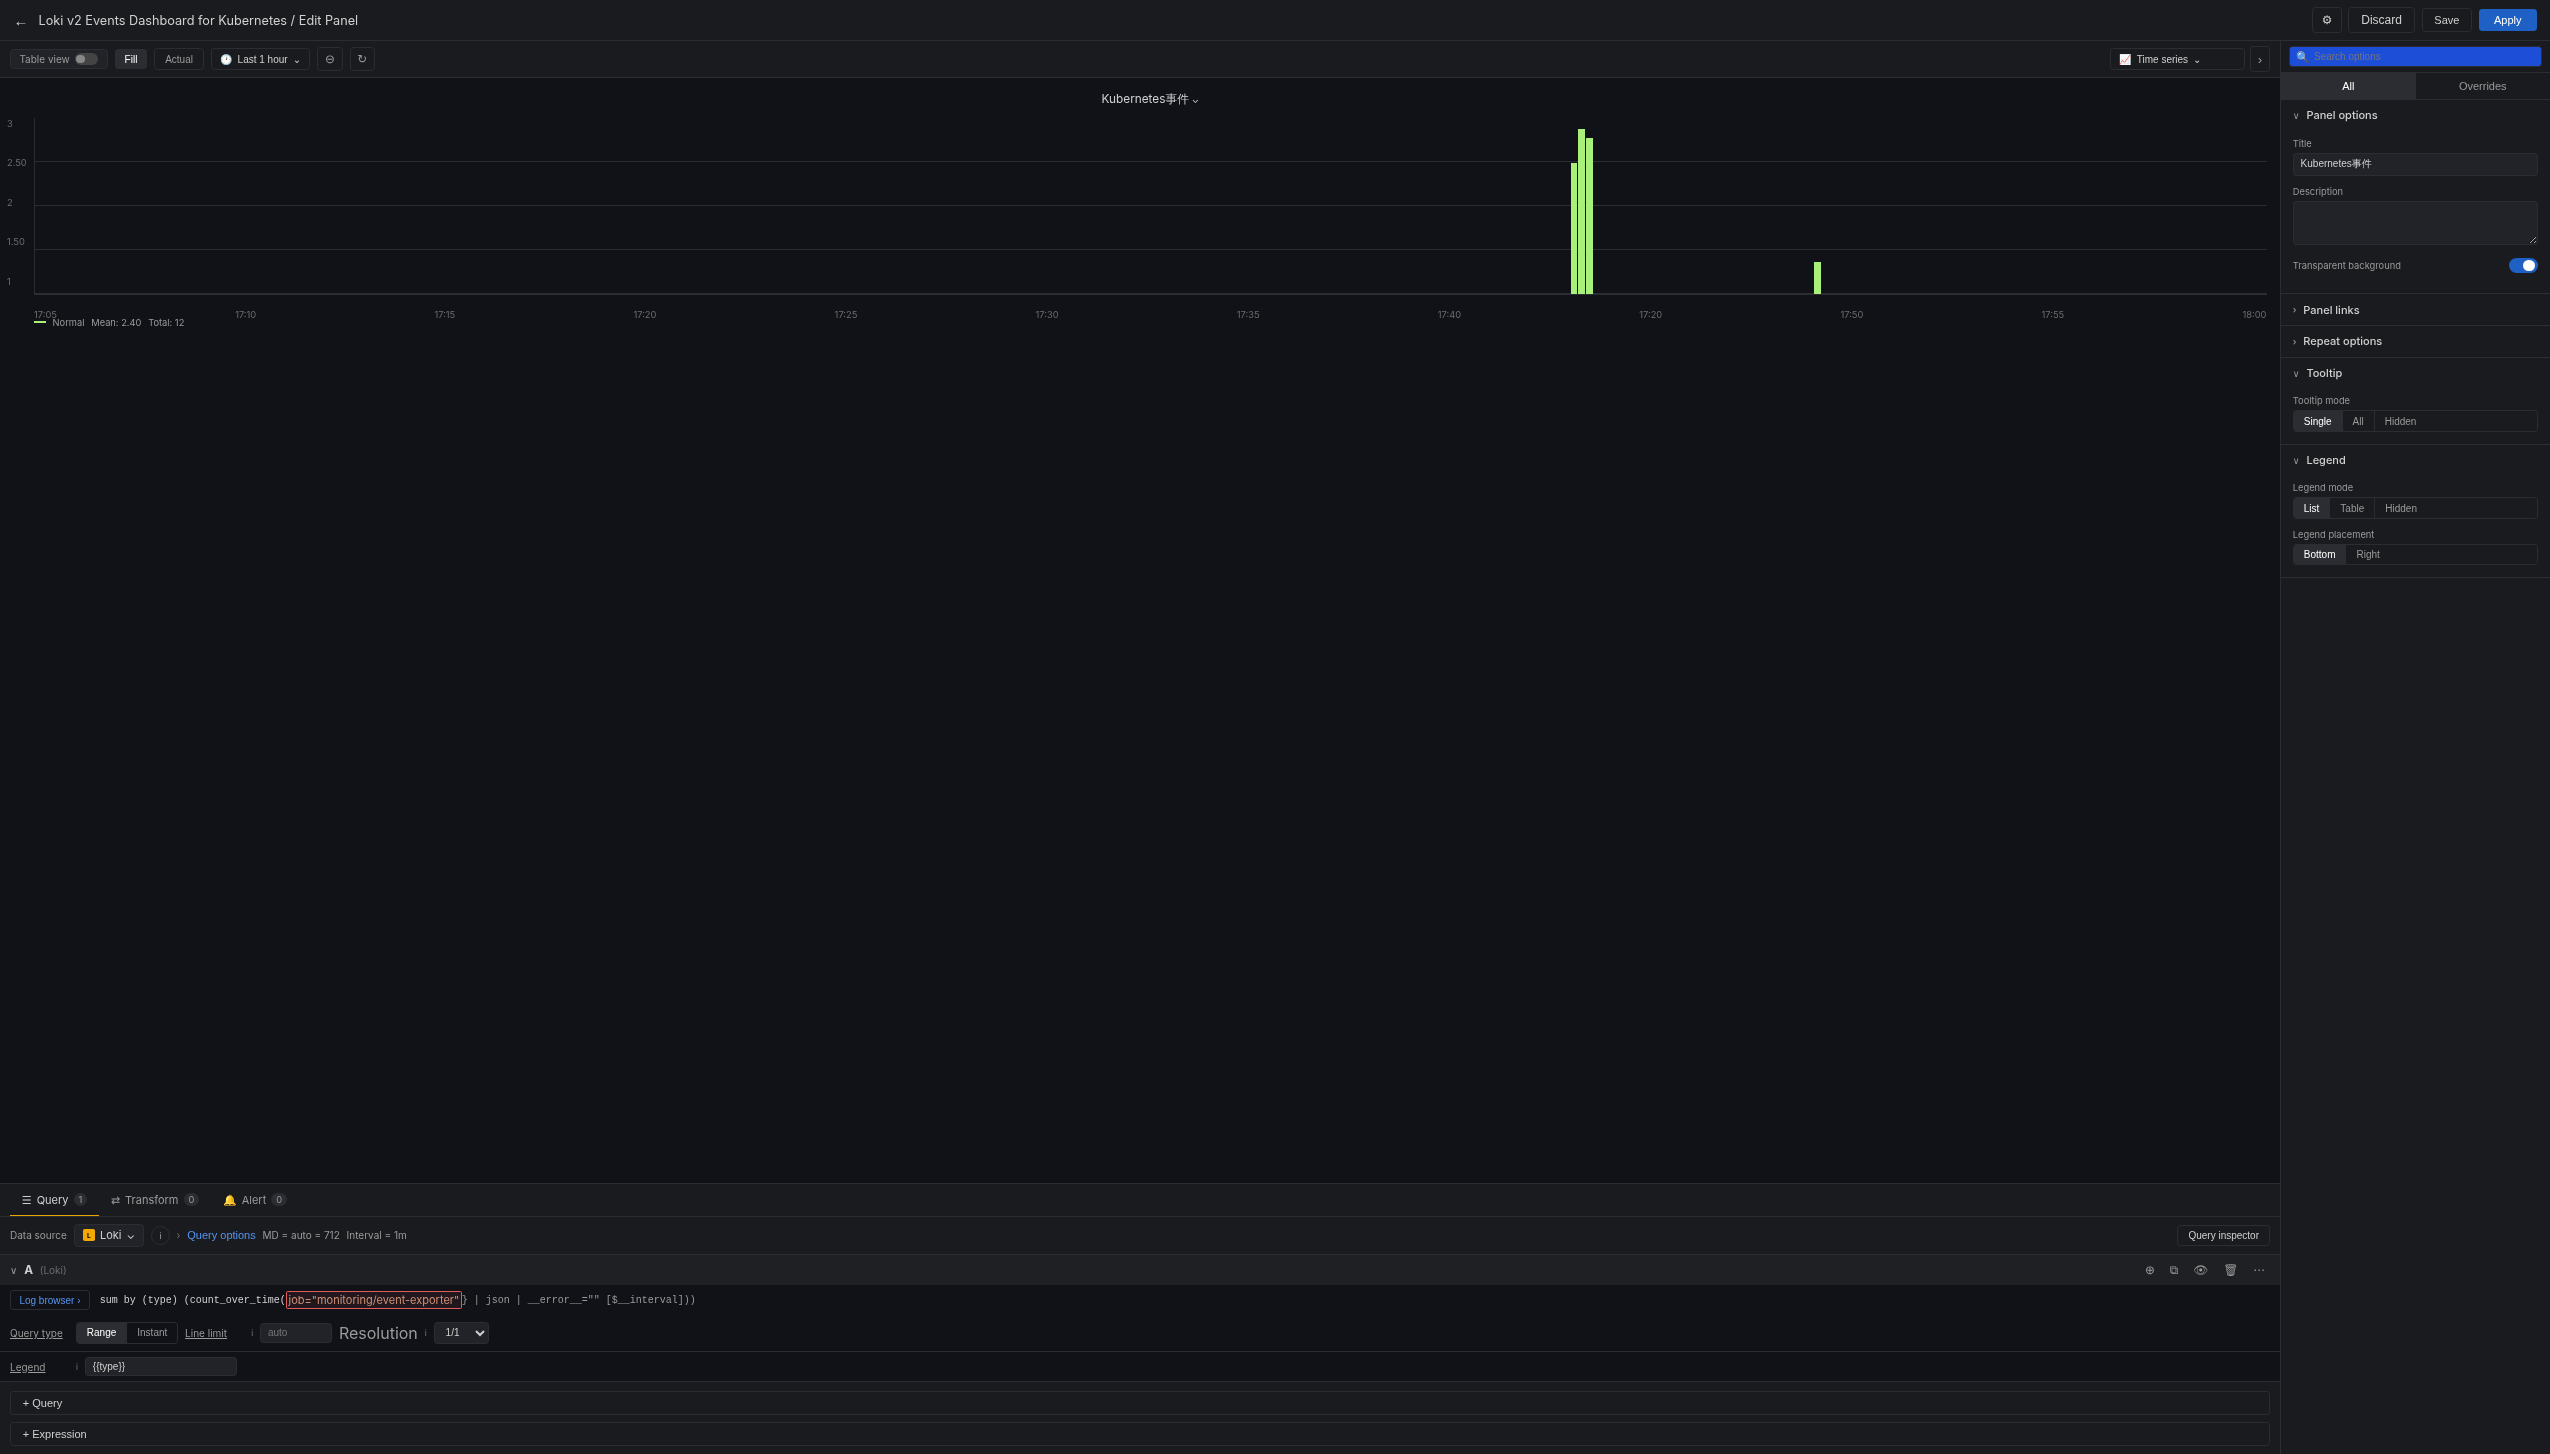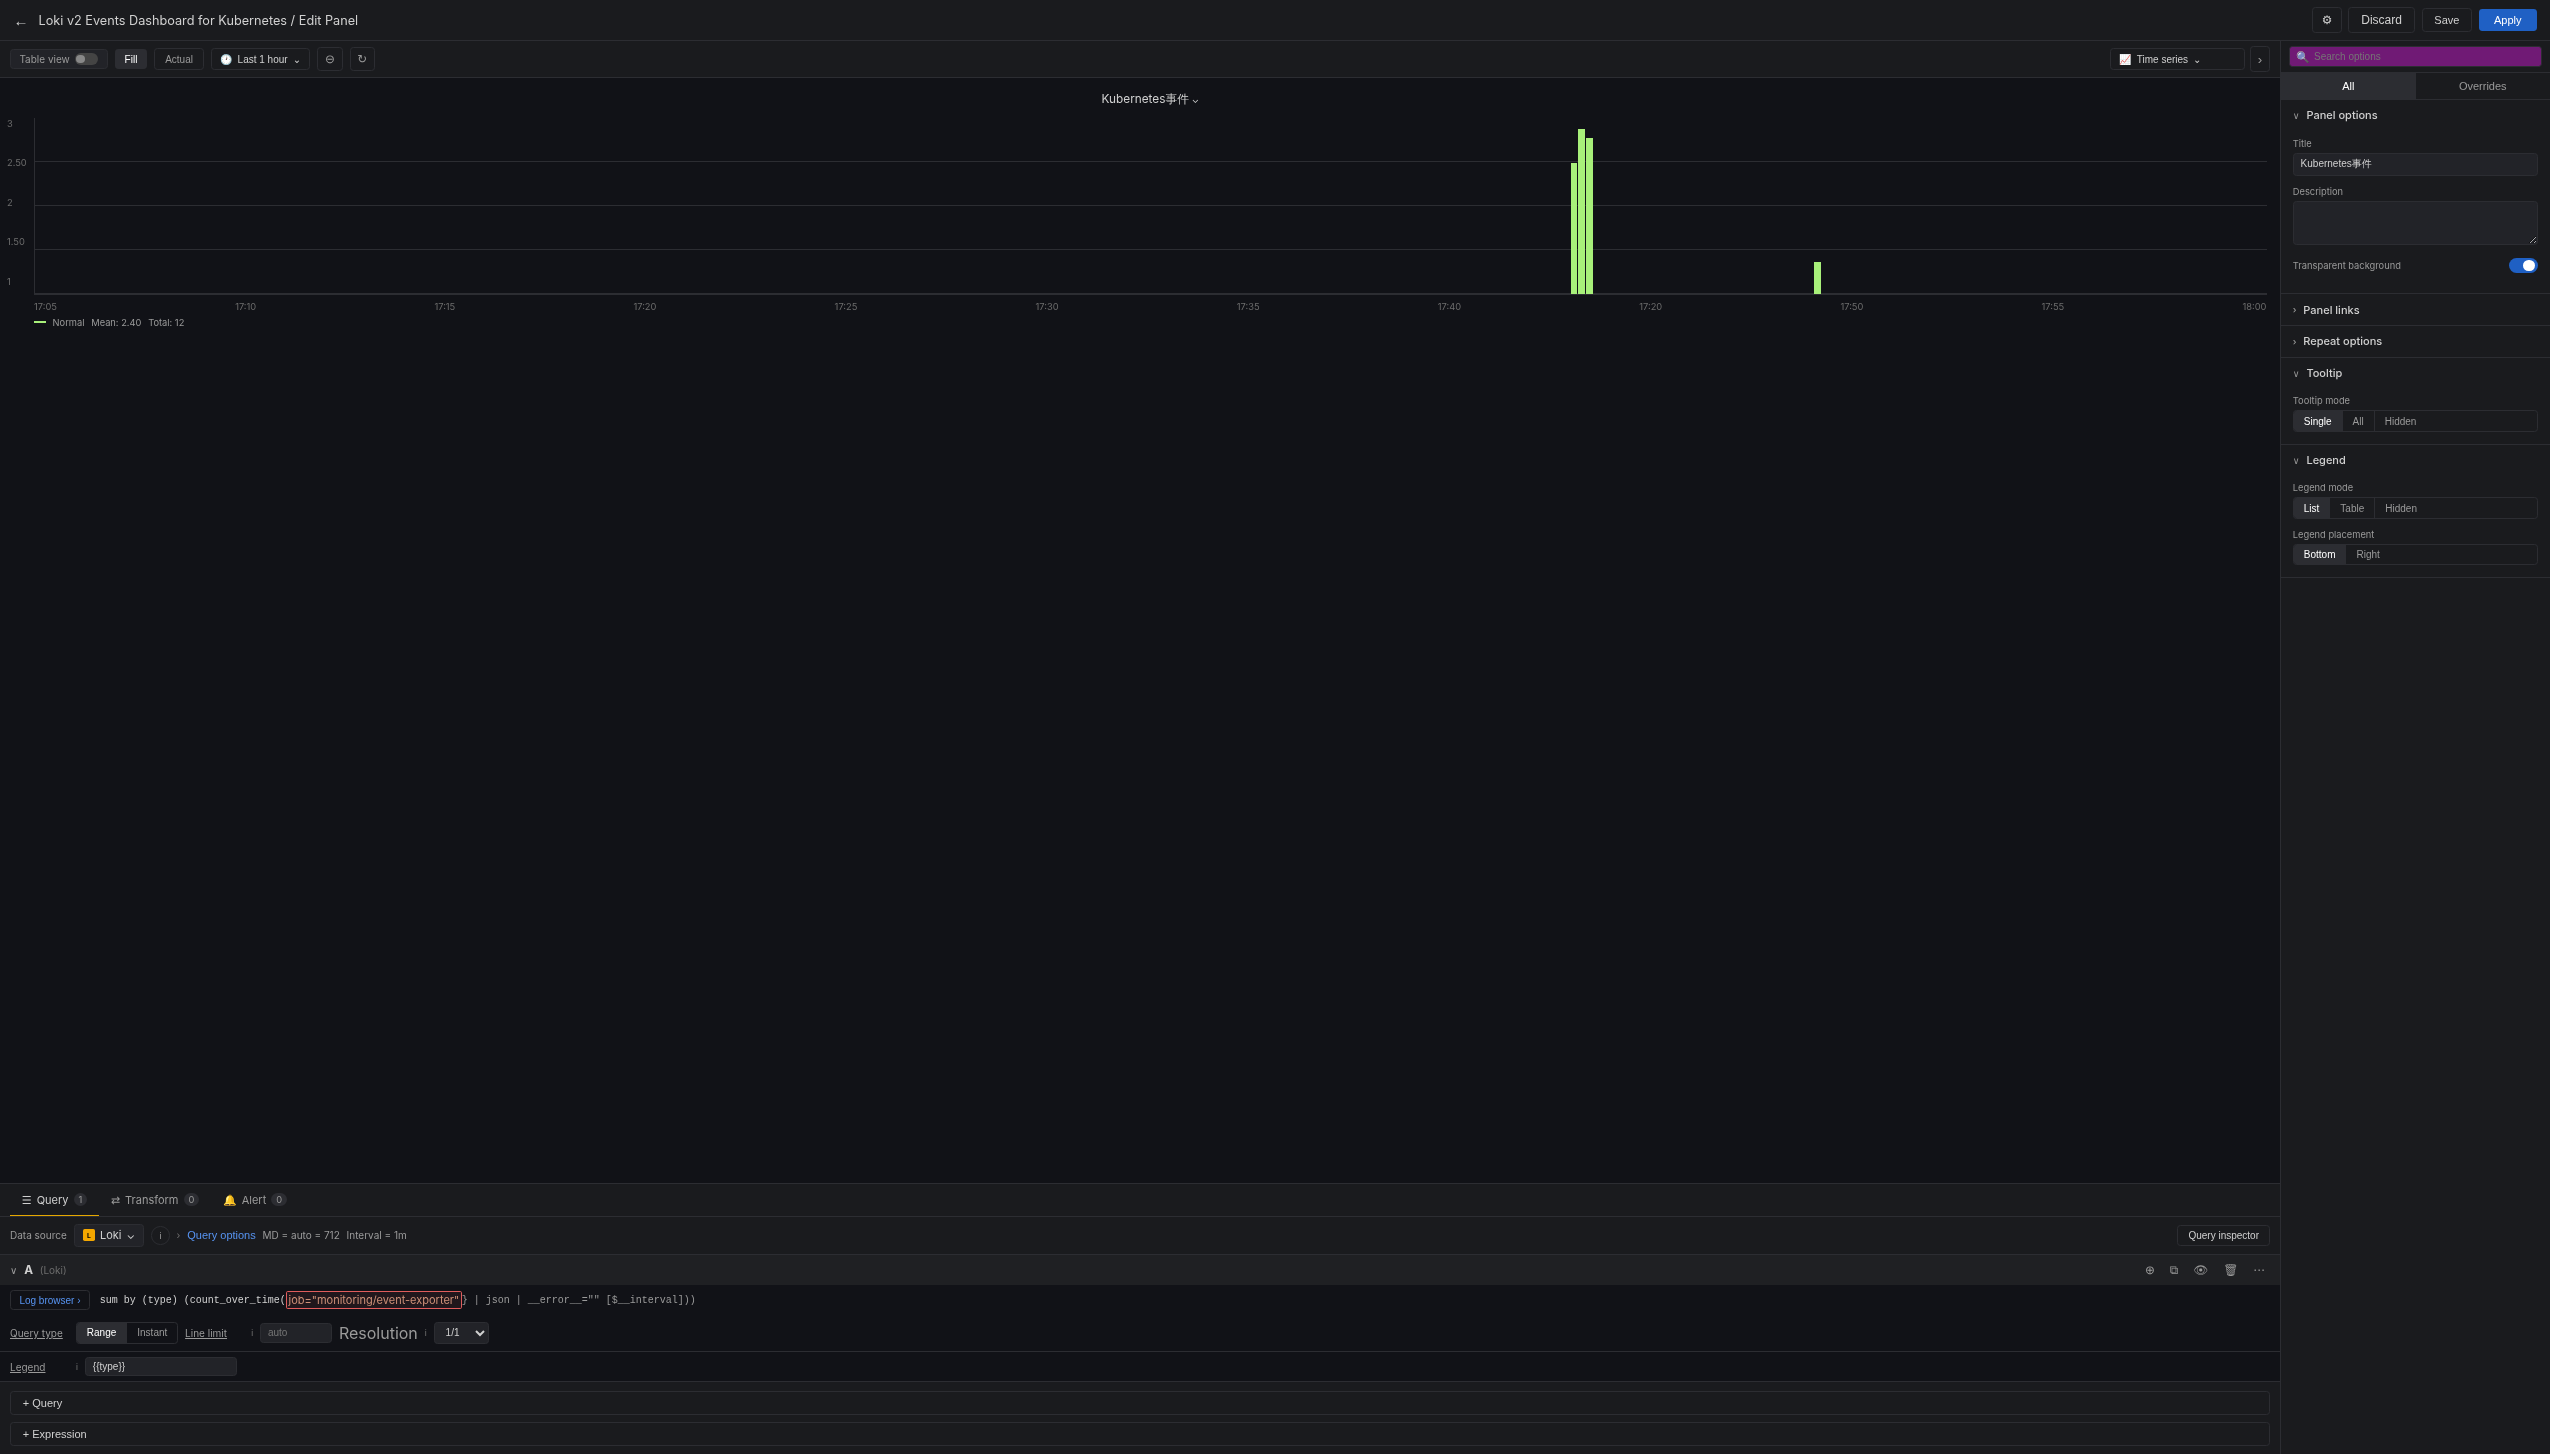--- a/index.html
+++ b/index.html
@@ -279,21 +279,21 @@
     }
     .bar {
       background: #a8f07a;
       width: 6.8px;
     }
     .x-axis {
       display: flex;
       justify-content: space-between;
       color: #6c6c6c;
       font-size: 9.3px;
-      padding: 6px 0 0 0;
+      padding: 14px 0 0 0;
     }
     .chart-legend {
       display: flex;
       align-items: center;
       gap: 6.8px;
       font-size: 9.3px;
       color: #9a9a9a;
       padding: 5px 0;
     }
     .legend-color {
@@ -593,21 +593,21 @@
     }
     .right-panel-toolbar {
       display: flex;
       align-items: center;
       padding: 5px 8.4px;
       border-bottom: 0.8px solid #2c2d32;
       gap: 3.4px;
     }
     .search-options-input {
       flex: 1;
-      background: #701a75;
+      background: #1d4ed8;
       border: 0.8px solid #2c2d32;
       border-radius: 3.4px;
       color: #d0d0d0;
       padding: 4.2px 8.4px 4.2px 23.6px;
       font-size: 10px;
       outline: none;
     }
     .search-icon-wrap {
       position: relative;
       flex: 1;

